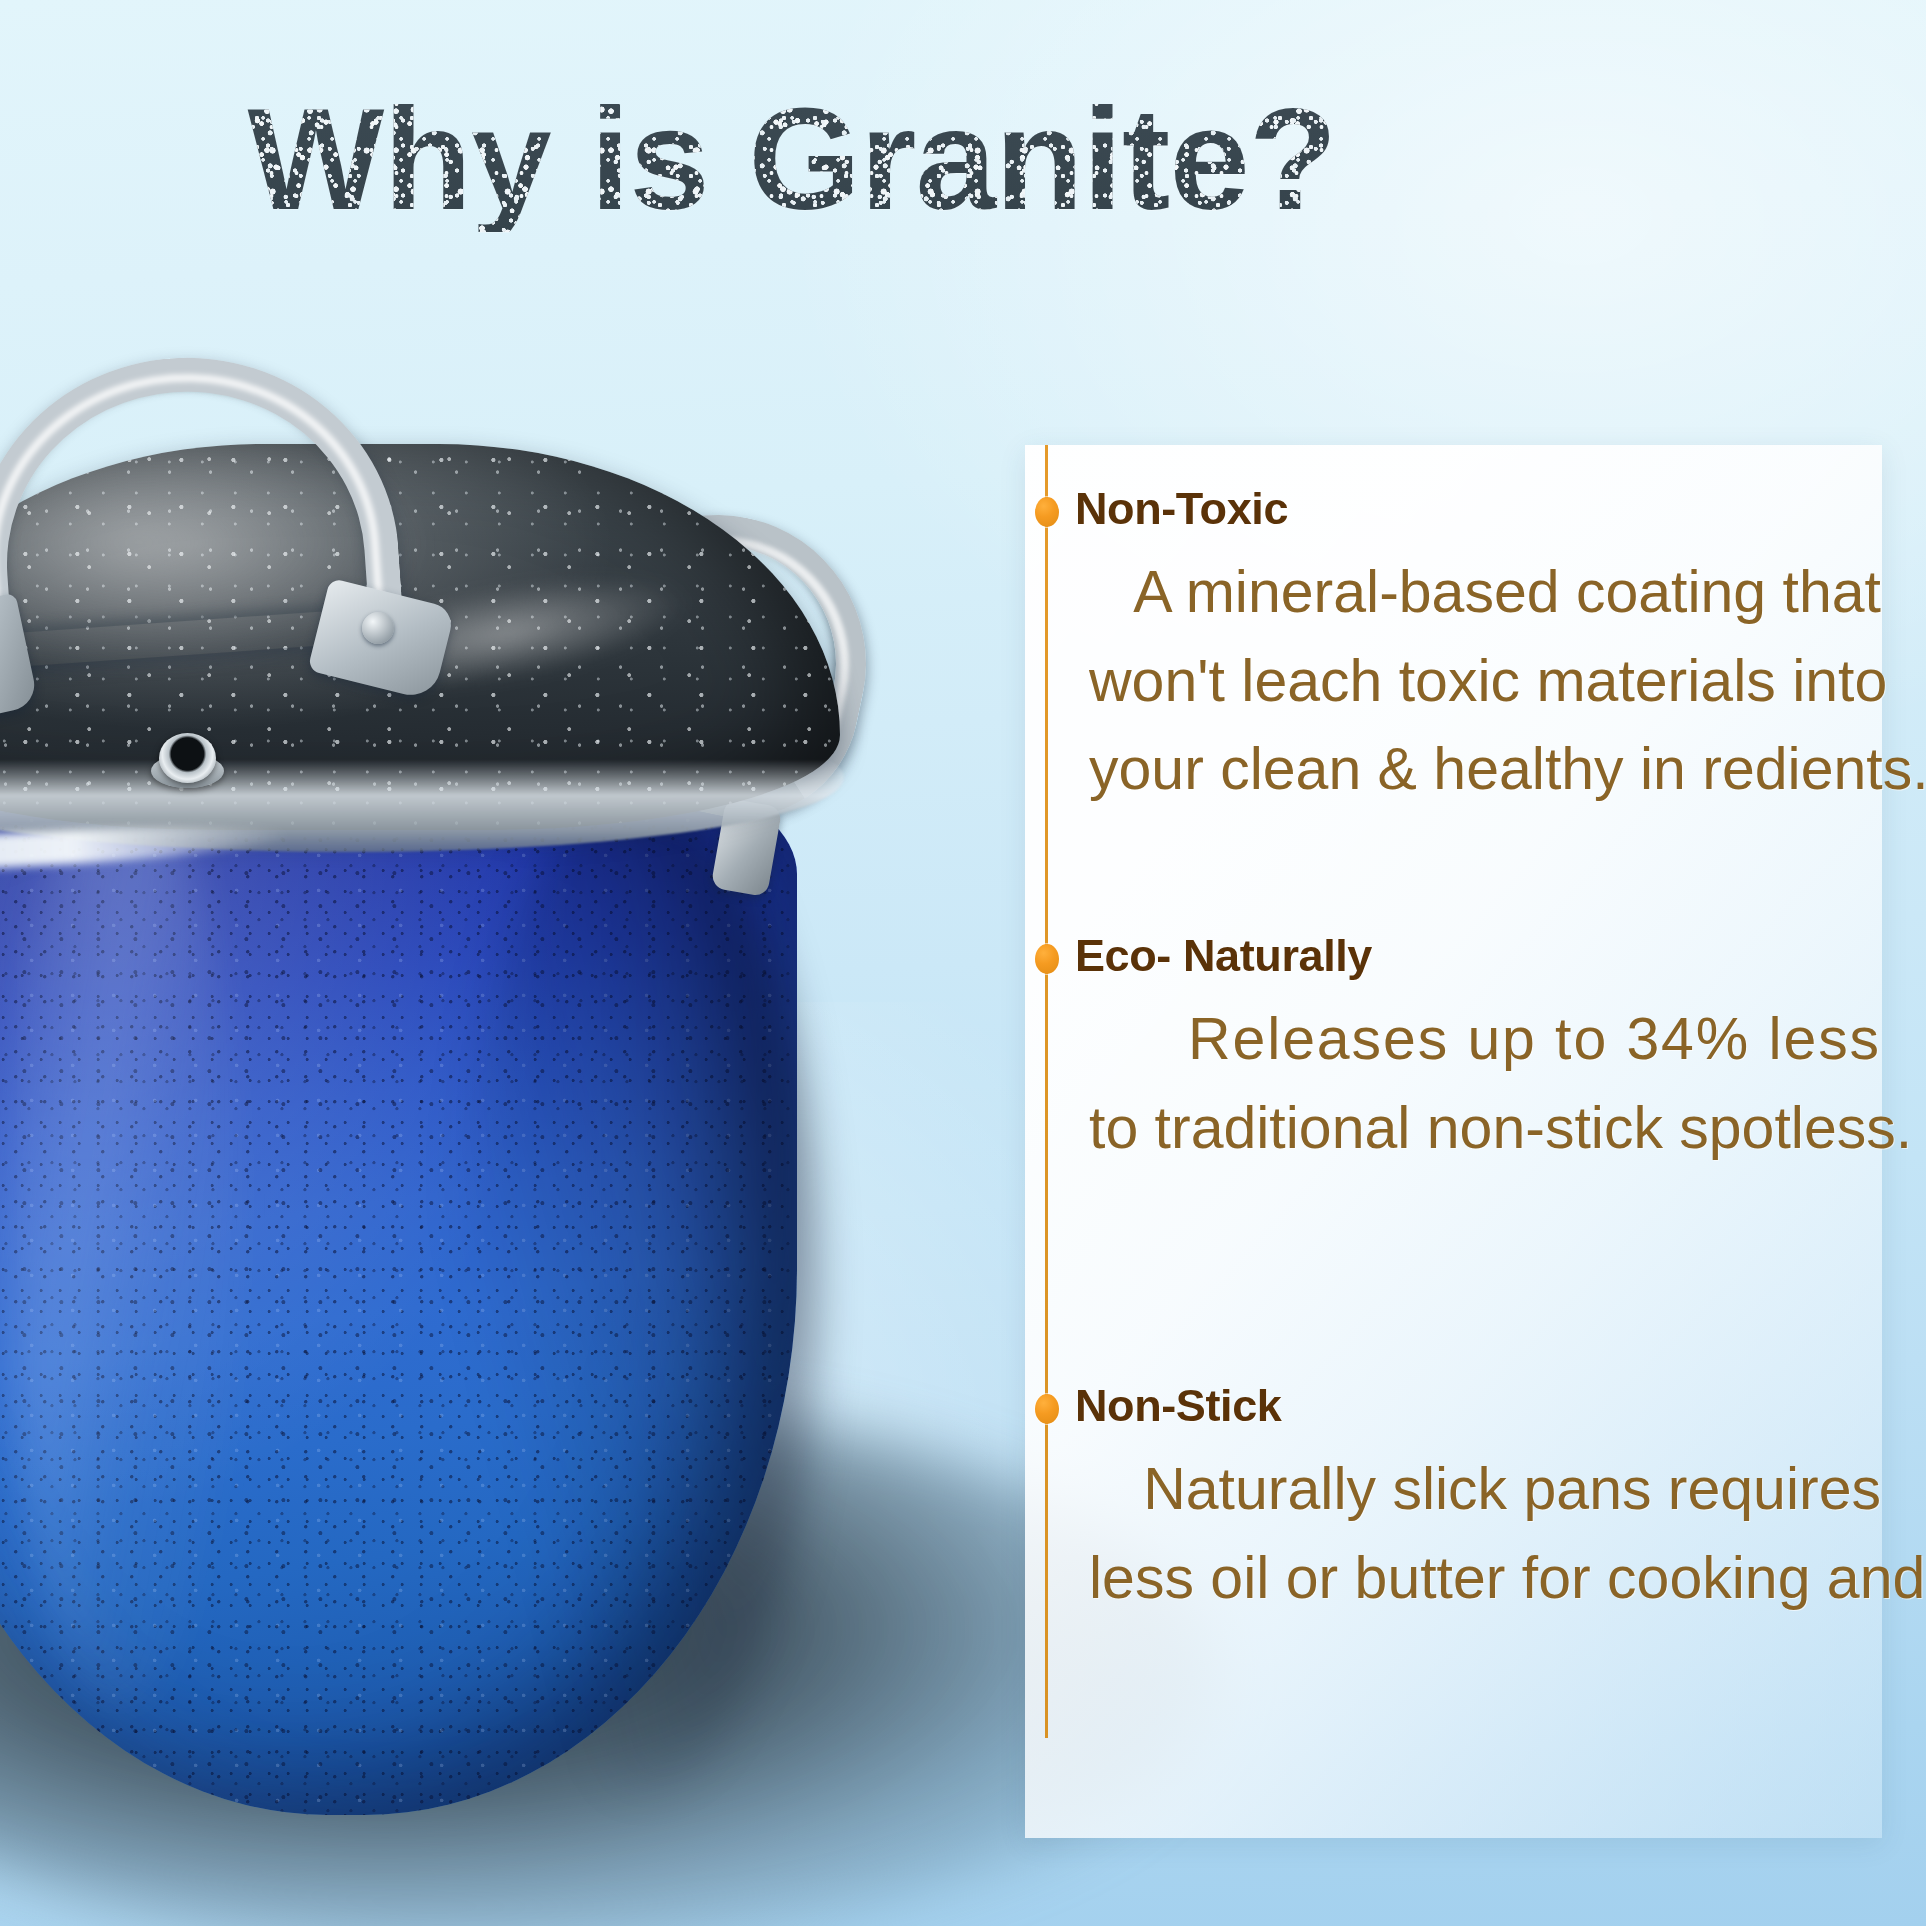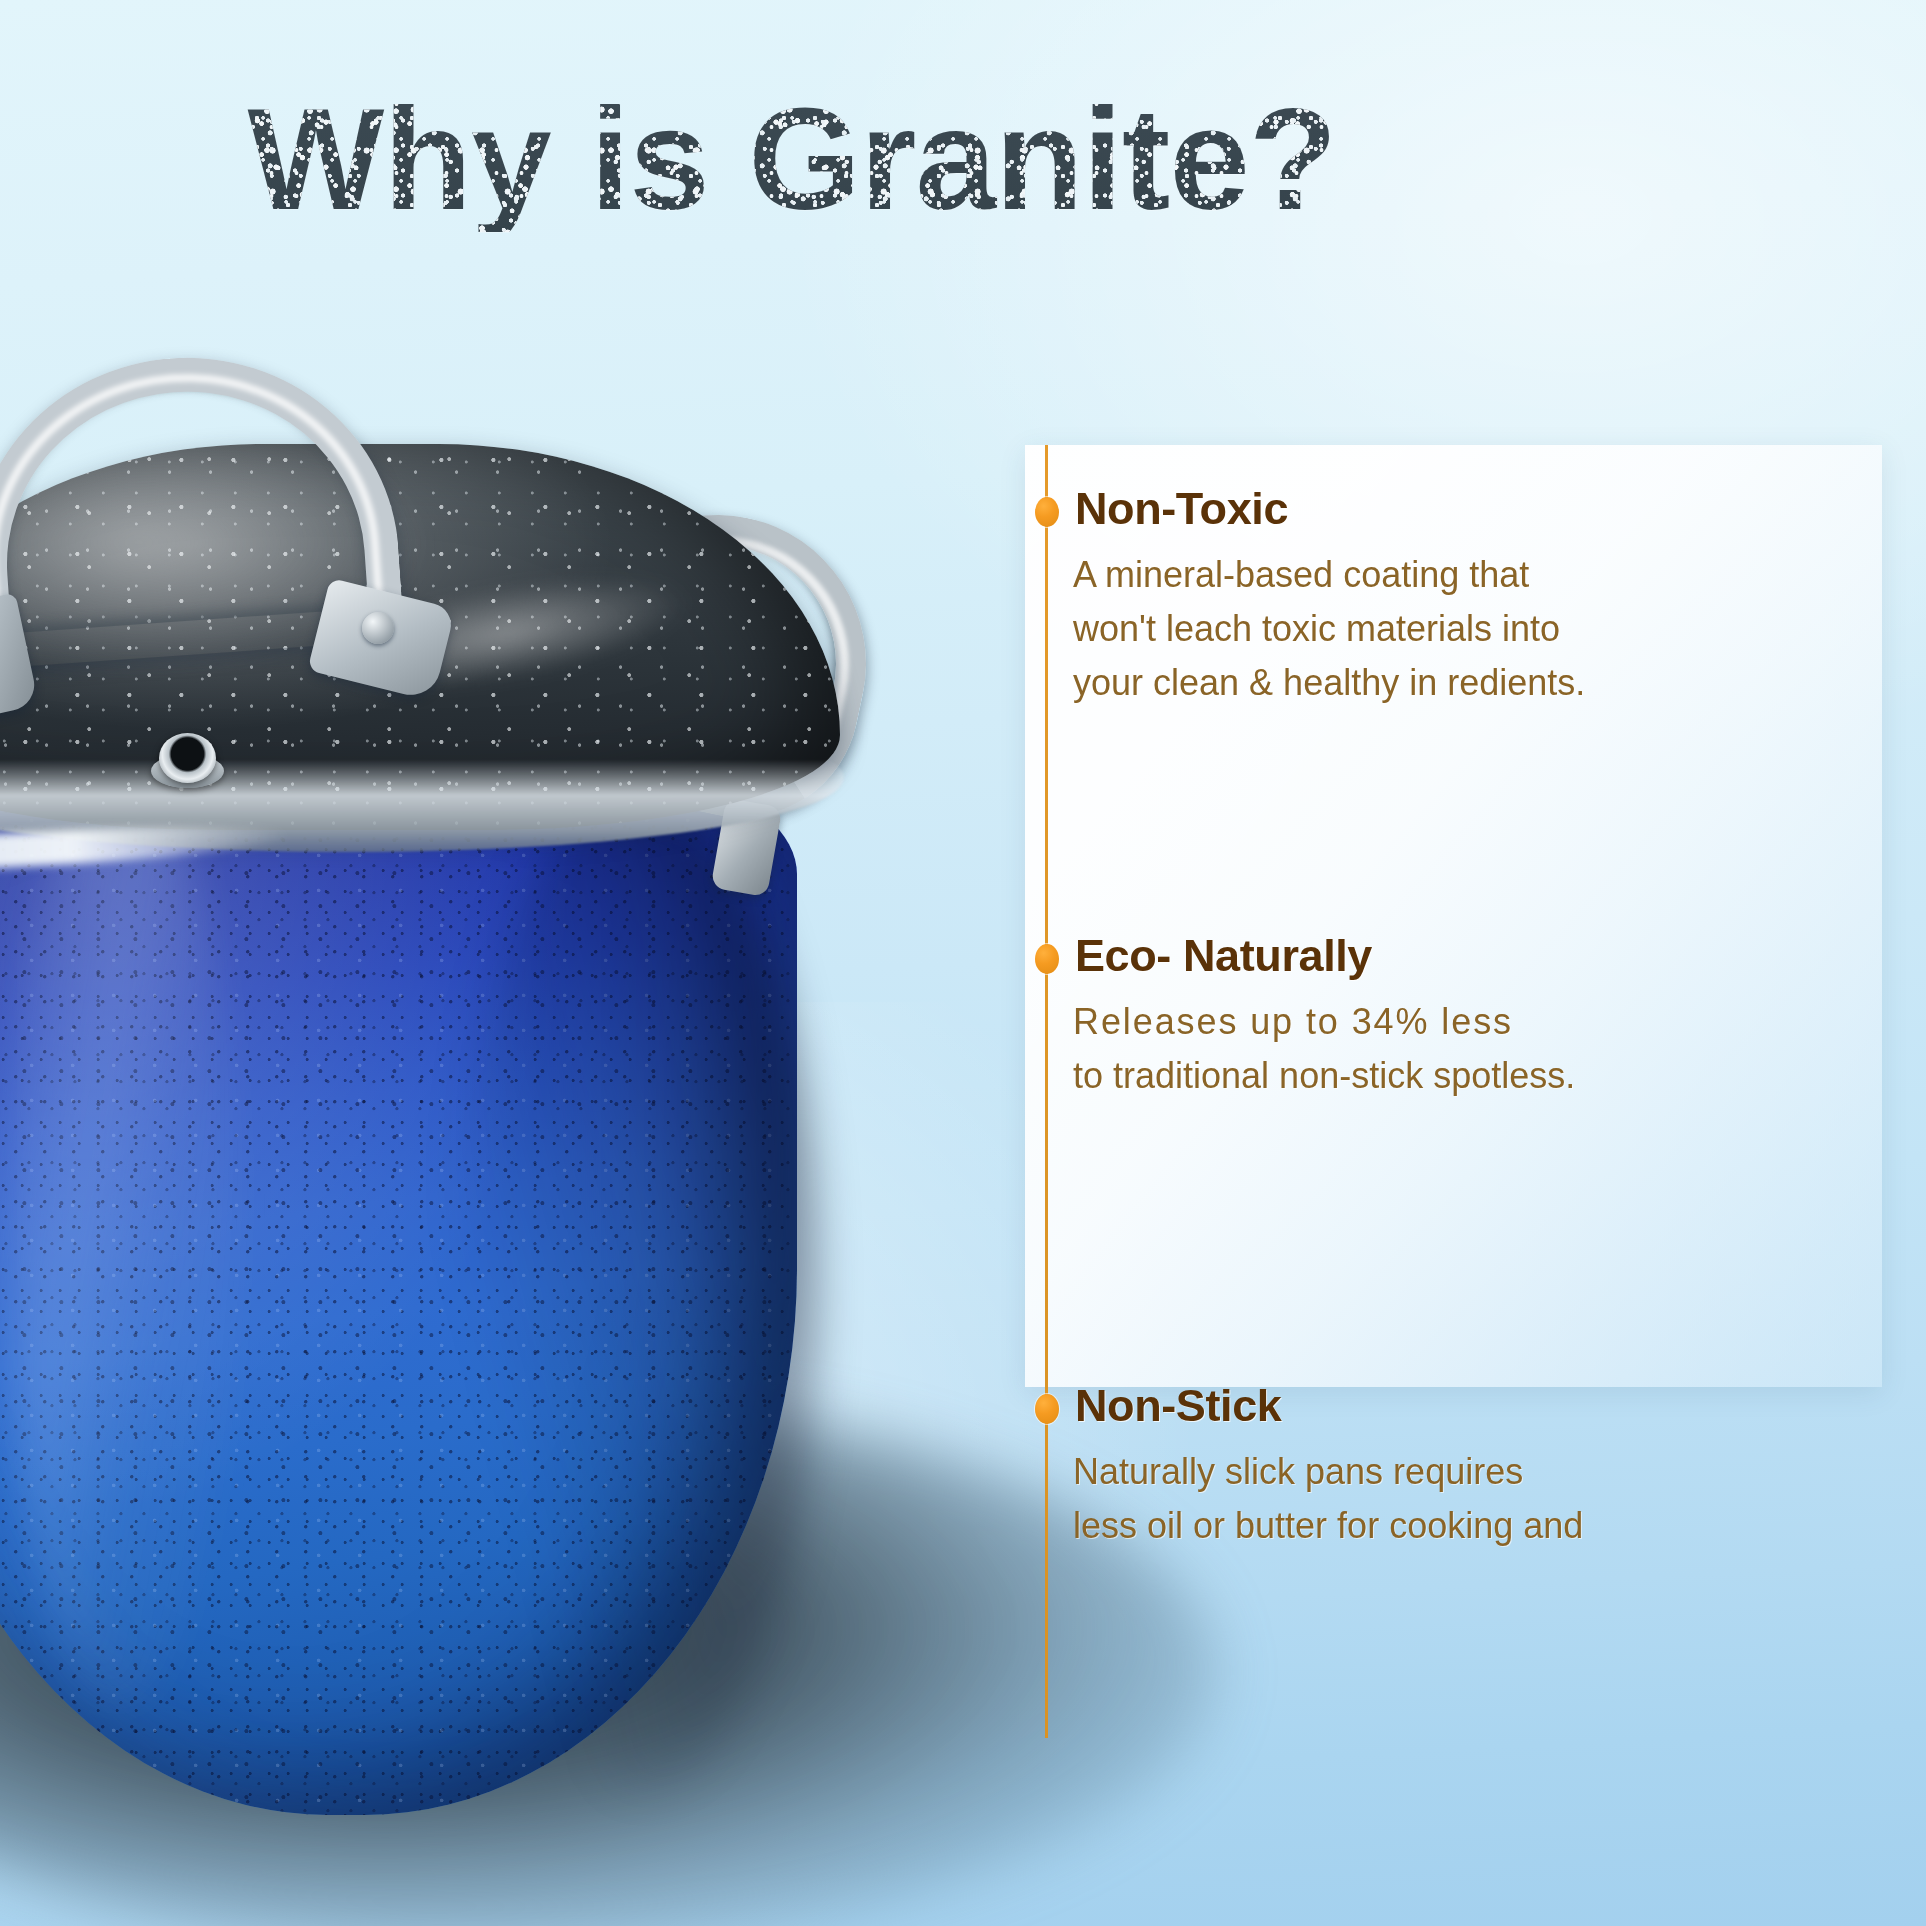--- a/index.html
+++ b/index.html
@@ -310,30 +310,31 @@
     width:515px; height:34px;
     border-radius:50%;
     background:linear-gradient(90deg, rgba(255,255,255,0), rgba(236,243,247,.92) 28%, rgba(246,250,252,.95) 58%, rgba(255,255,255,0));
     filter:blur(4px);
     transform:rotate(-3deg);
   }
 
   
   #info-panel{
     position:absolute; left:1025px; top:445px;
-    width:857px; height:942px;
+    width:857px; height:1393px;
     background:linear-gradient(128deg,
         rgba(255,255,255,.97) 0%,
         rgba(255,255,255,.96) 22%,
         rgba(253,254,255,.90) 42%,
         rgba(246,251,254,.80) 60%,
         rgba(238,247,253,.66) 76%,
         rgba(229,243,252,.52) 90%,
         rgba(222,240,251,.42) 100%);
     box-shadow:0 6px 26px rgba(40,80,110,.10);
+    text-align:right;
   }
   .panel-rule{
     position:absolute; left:20px; top:0;
     width:3px; height:1293px;
     background:linear-gradient(180deg,#e59a2a 0%, #dc9526 55%, #d99224 100%);
   }
   .features{
     position:absolute; left:0; top:0; width:857px; height:100%;
   }
   .feature{ position:absolute; left:0; width:857px; }
@@ -351,23 +352,23 @@
   .feature-head{
     position:absolute; left:50px; top:0;
     font-size:45px;
     font-weight:bold;
     color:#5a3208;
     letter-spacing:-0.4px;
     text-shadow:1px 1px 0 rgba(255,255,255,.75);
     white-space:nowrap;
   }
   .feature-body{
-    position:absolute; left:48px; top:65px;
+    position:absolute; left:64px; top:65px;
     width:792px;
-    font-size:36px;
+    font-size:59px;
     line-height:1.50;
     color:#8a6427;
     text-shadow:1px 1px 0 rgba(255,255,255,.6);
   }
   .feature-body .ln{ display:block; white-space:nowrap; }
   .feature-body .wide{ letter-spacing:1.9px; }
 
   
 </style>
 </head>

